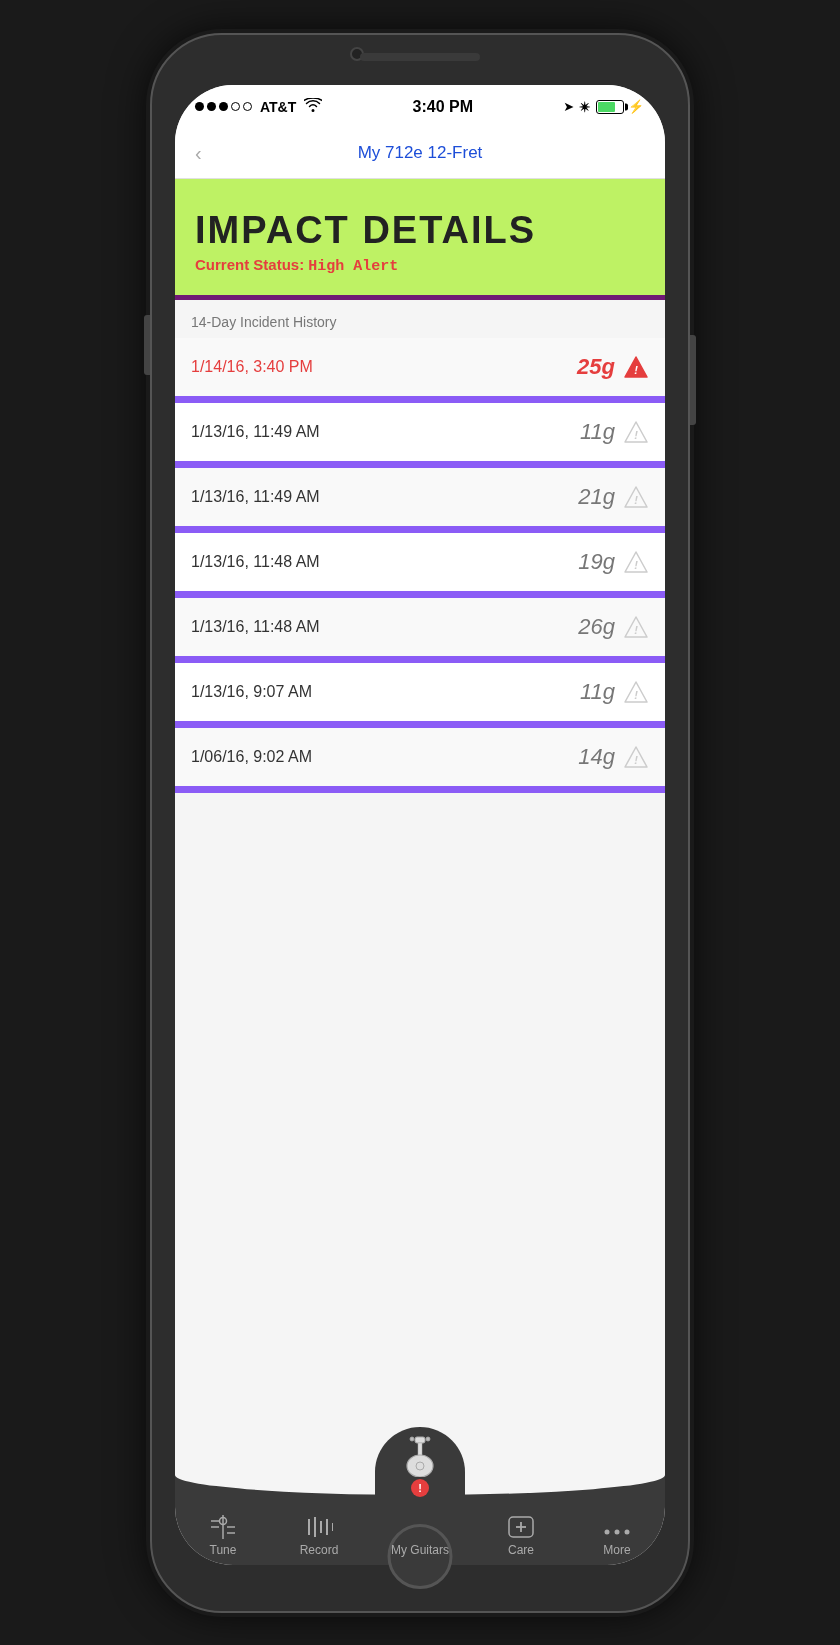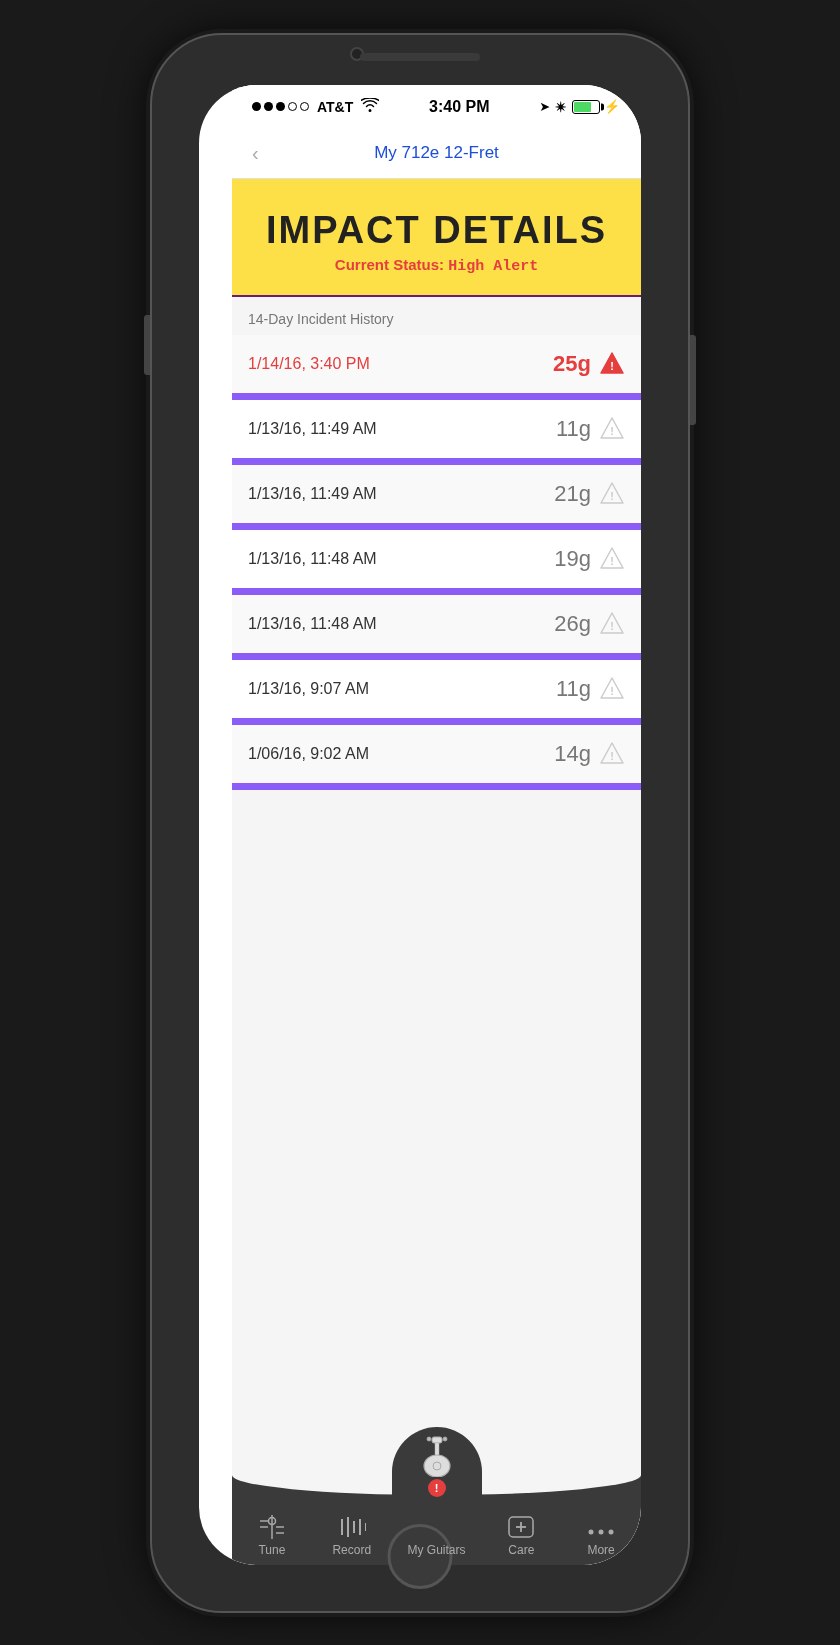--- a/index.html
+++ b/index.html
@@ -42,28 +42,27 @@
       position: absolute;
       right: -8px;
       top: 300px;
       width: 6px;
       height: 90px;
       background: #444;
       border-radius: 0 3px 3px 0;
     }
 
     .phone-inner {
-      width: 442px;
+      width: 490px;
       height: 1480px;
       background: #fff;
       border-radius: 58px;
       overflow: hidden;
       margin-top: 50px;
       position: relative;
-      padding-left: 33px;
     }
 
     
     .top-bar {
       position: absolute;
       top: 18px;
       left: 50%;
       transform: translateX(-50%);
       width: 120px;
       height: 8px;
@@ -218,24 +217,23 @@
     .content {
       flex: 1;
       background: #f5f5f5;
       overflow-y: auto;
       display: flex;
       flex-direction: column;
     }
 
     
     .impact-header {
-      background: #fde047;
+      background: #bef264;
       padding: 30px 20px 20px;
-      text-align: center;
-      border-bottom: 2px solid #701a75;
+      border-bottom: 5px solid #701a75;
     }
 
     .impact-title {
       font-size: 38px;
       font-weight: 900;
       color: #222;
       letter-spacing: 2px;
       text-transform: uppercase;
     }
 
@@ -280,22 +278,23 @@
       color: #333;
     }
 
     .incident-date.red {
       color: #e53e3e;
       font-weight: 500;
     }
 
     .incident-right {
       display: flex;
-      align-items: flex-start;
+      align-items: center;
       gap: 8px;
+      font-style: italic;
     }
 
     .incident-value {
       font-size: 22px;
       color: #777;
       font-weight: 500;
     }
 
     .incident-value.red {
       color: #e53e3e;

